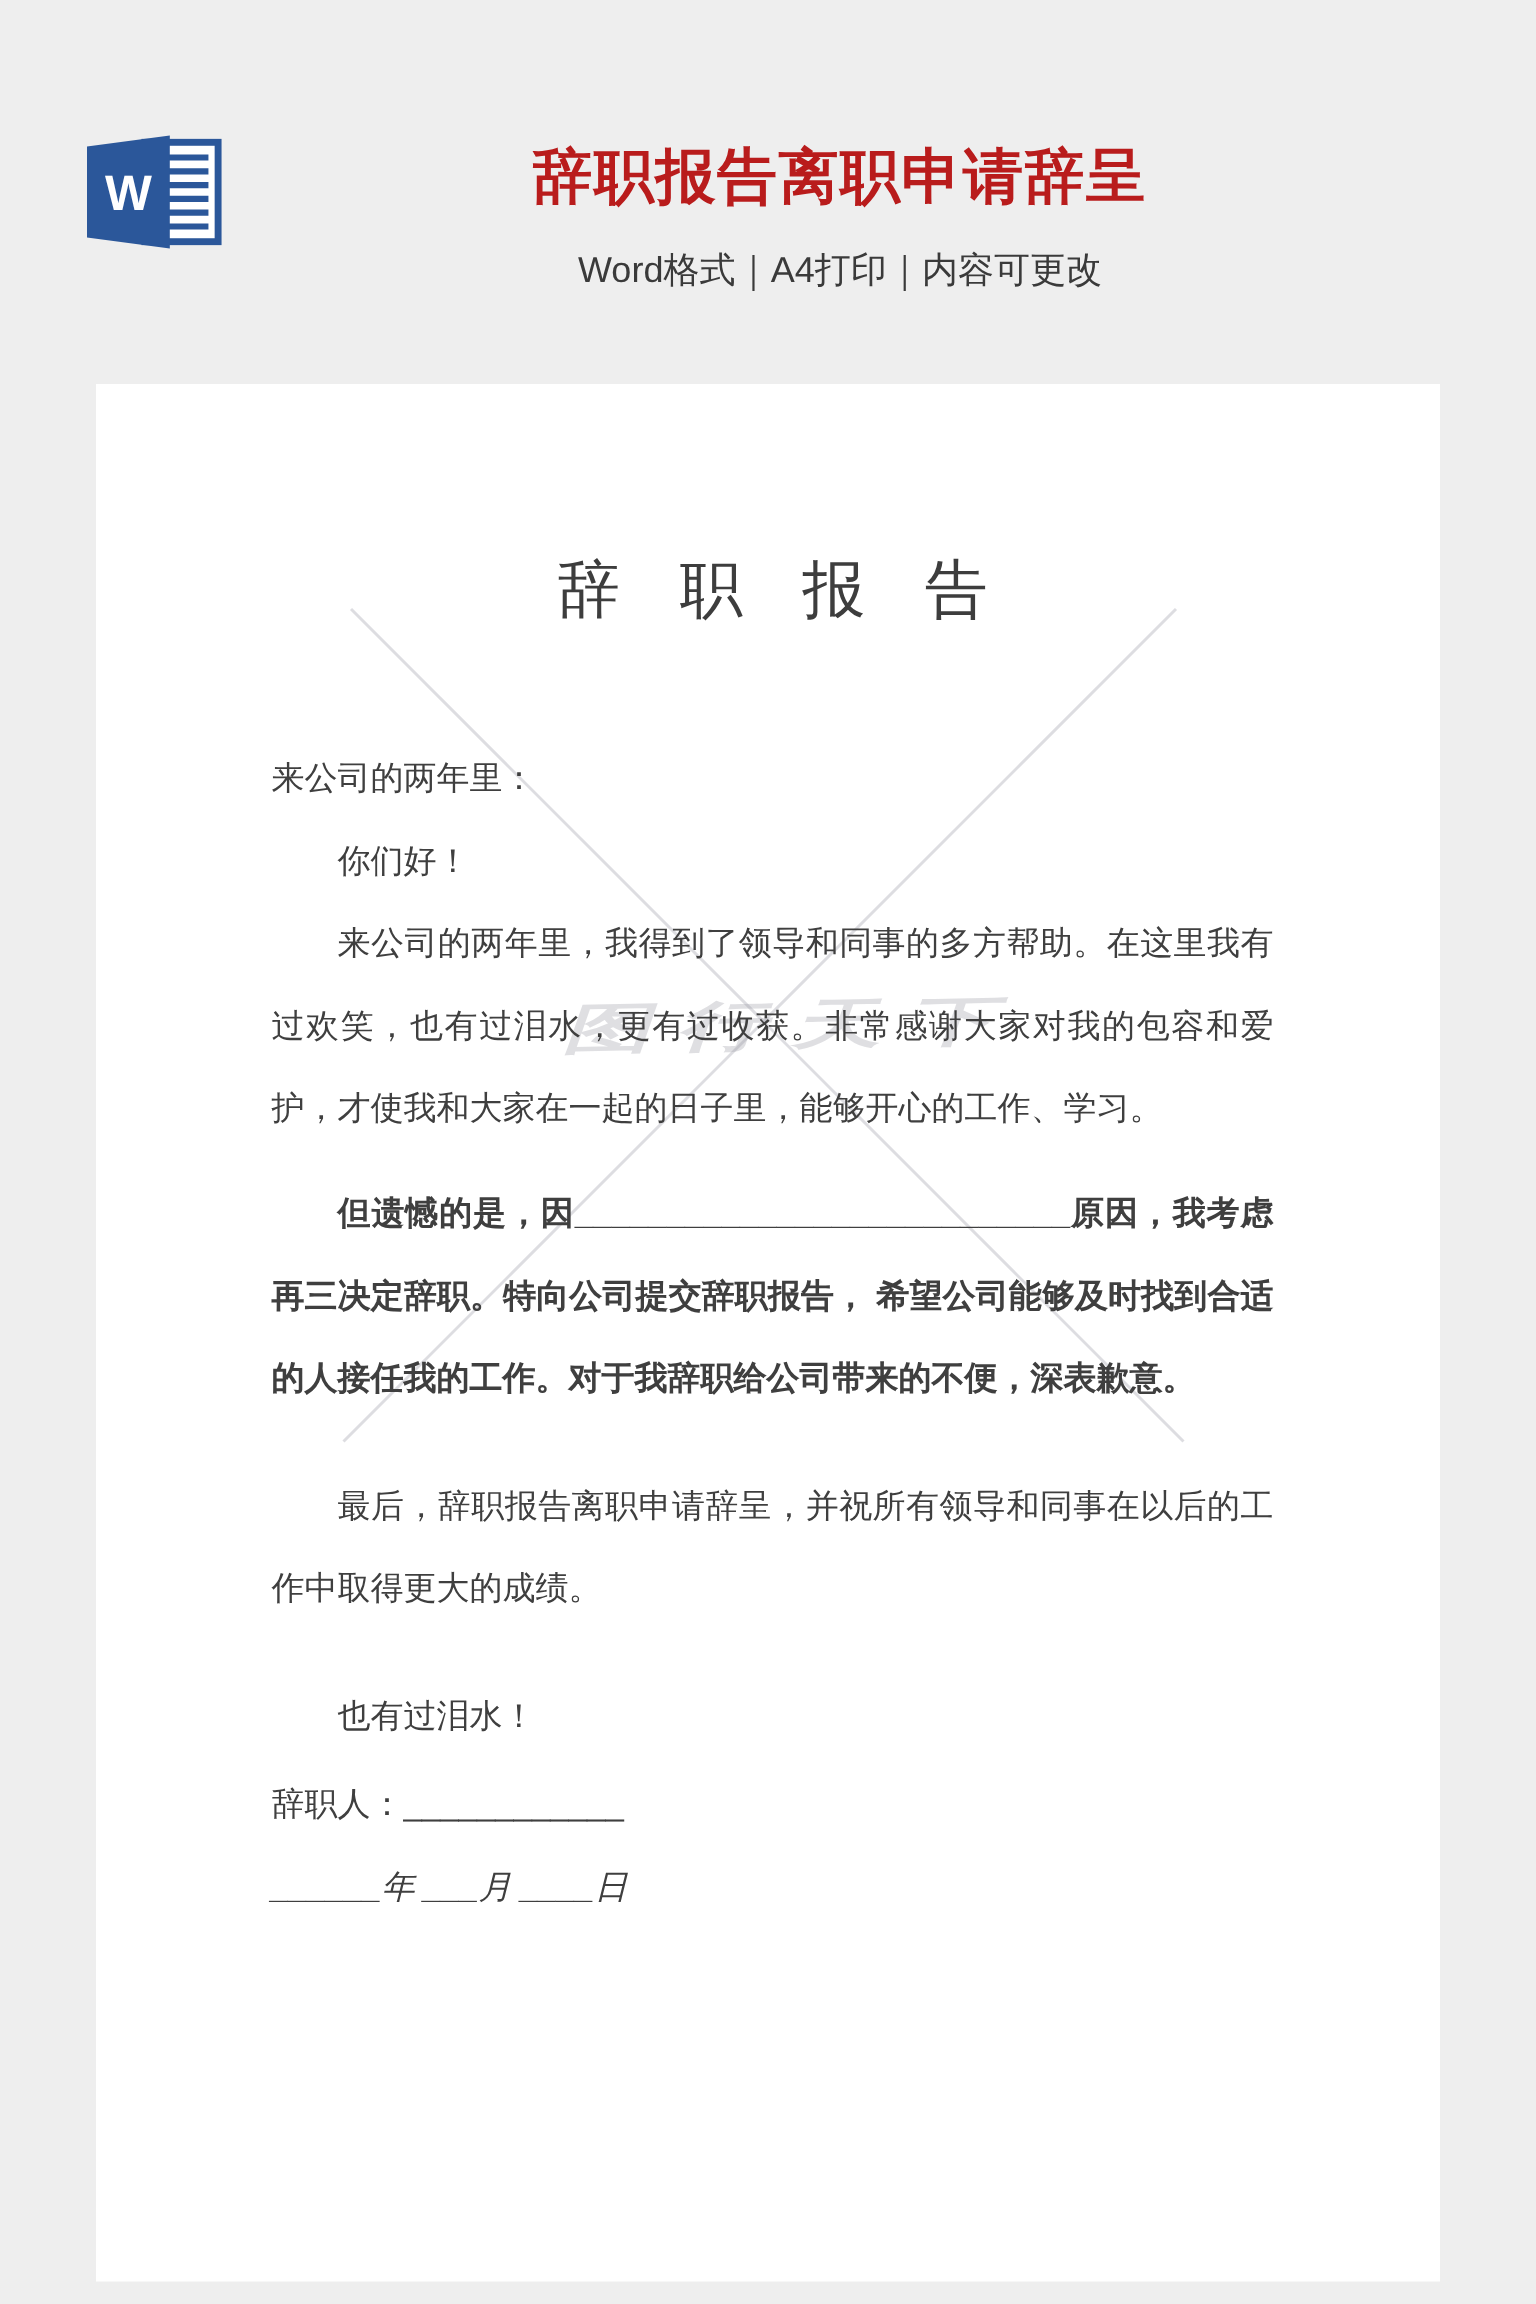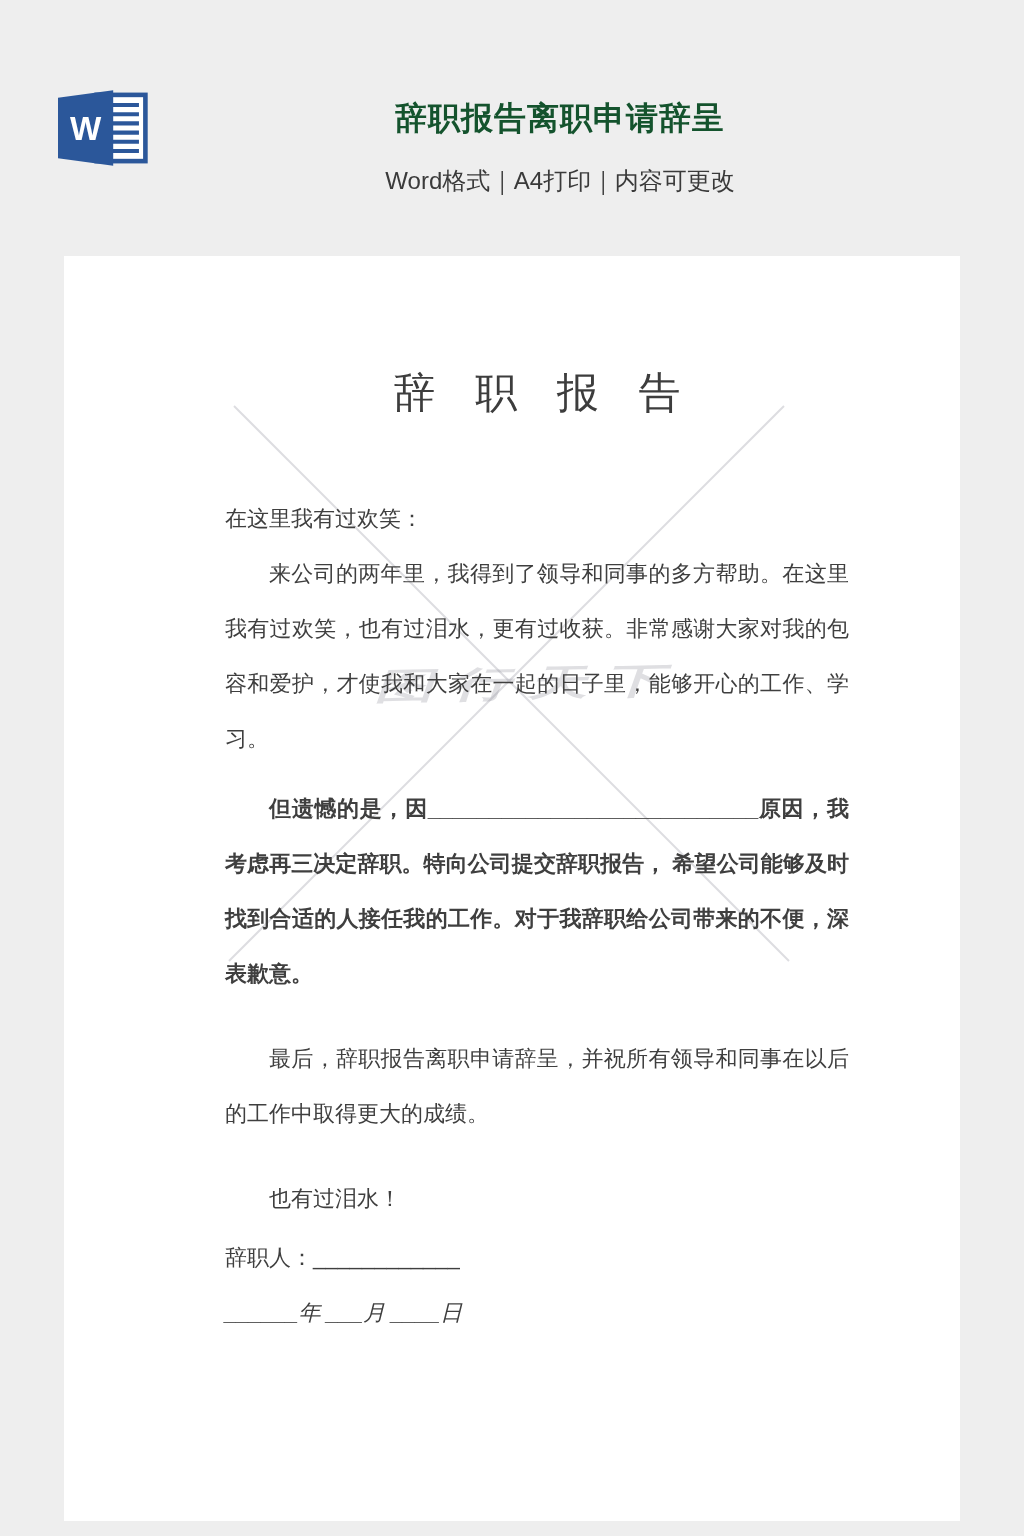--- a/index.html
+++ b/index.html
@@ -10,37 +10,37 @@
     overflow: hidden;
   }
   .screen { position: relative; width: 1024px; height: 1536px; }
 
   
   .header { position: relative; height: 256px; }
   .word-icon { position: absolute; left: 58px; top: 88px; width: 92px; height: 80px; }
   .header-text { margin-left: 96px; text-align: center; padding-top: 97px; }
   .header-title {
     margin: 0;
-    font-size: 32px; line-height: 42px; font-weight: bold;
-    letter-spacing: 1px; color: #14532d;
+    font-size: 40px; line-height: 42px; font-weight: bold;
+    letter-spacing: 1px; color: #b91c1c;
   }
   .header-subtitle {
     margin-top: 29px;
     font-size: 24px; line-height: 26px; color: #3a3a3a;
   }
 
   
   .page {
     position: absolute; left: 64px; top: 256px;
     width: 896px; height: 1265px;
     background: #ffffff;
     box-sizing: border-box;
     padding: 0 111px 0 117px;
   }
-  .page-content { position: relative; z-index: 1; margin-left: 44px; }
+  .page-content { position: relative; z-index: 1; }
 
   
   .wm-lines { position: absolute; left: 0; top: 0; width: 896px; height: 1265px; z-index: 0; }
   .wm-text {
     position: absolute; left: 310px; top: 400px; z-index: 0;
     font-size: 46px; font-weight: bold;
     color: rgba(148, 148, 158, 0.30);
     transform: scaleX(1.28) scaleY(0.78) rotate(-2deg);
     transform-origin: left center;
     letter-spacing: 14px; white-space: nowrap;
@@ -97,21 +97,22 @@
 
     <svg class="wm-lines" viewBox="0 0 896 1265" aria-hidden="true">
       <line x1="170" y1="150" x2="725" y2="705" stroke="#dddde1" stroke-width="2"></line>
       <line x1="720" y1="150" x2="165" y2="705" stroke="#dddde1" stroke-width="2"></line>
     </svg>
     <div class="wm-text">图行天下</div>
 
     <div class="page-content">
       <h2 class="doc-title">辞 职 报 告</h2>
 
-      <p>在这里我有过欢笑：</p>
+      <p>来公司的两年里：</p>
+      <p class="indent">你们好！</p>
       <p class="indent">来公司的两年里，我得到了领导和同事的多方帮助。在这里我有过欢笑，也有过泪水，更有过收获。非常感谢大家对我的包容和爱护，才使我和大家在一起的日子里，能够开心的工作、学习。</p>
       <p class="indent gap-sm">但遗憾的是，因___________________________原因，我考虑再三决定辞职。特向公司提交辞职报告， 希望公司能够及时找到合适的人接任我的工作。对于我辞职给公司带来的不便，深表歉意。</p>
       <p class="indent gap-lg">最后，辞职报告离职申请辞呈，并祝所有领导和同事在以后的工作中取得更大的成绩。</p>
       <p class="indent gap-lg">也有过泪水！</p>
 
       <p class="sig sig-name">辞职人：____________</p>
       <p class="sig sig-date">______年 ___月 ____日</p>
     </div>
   </div>
 

